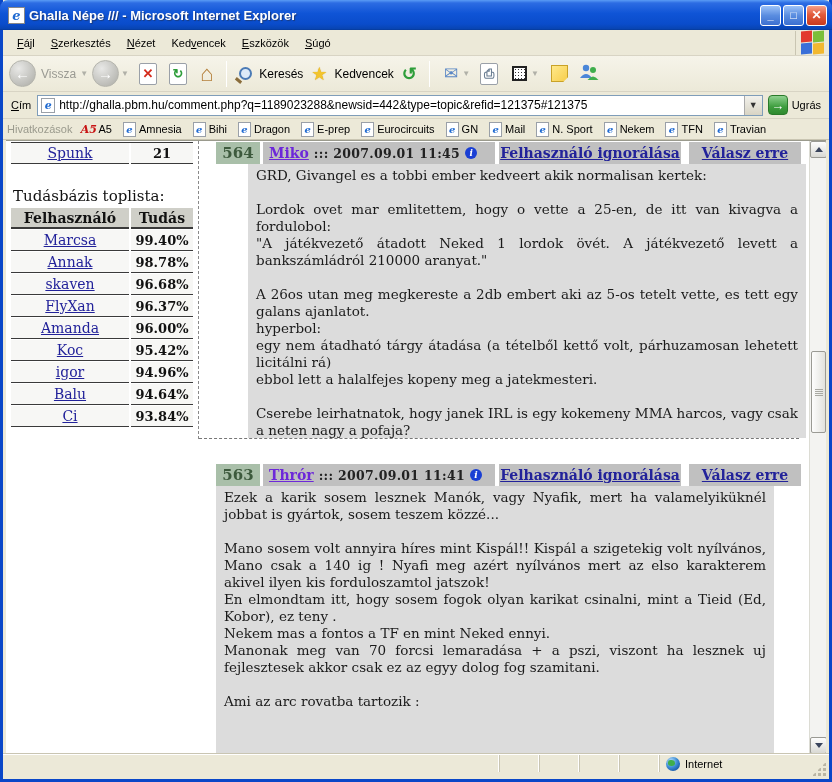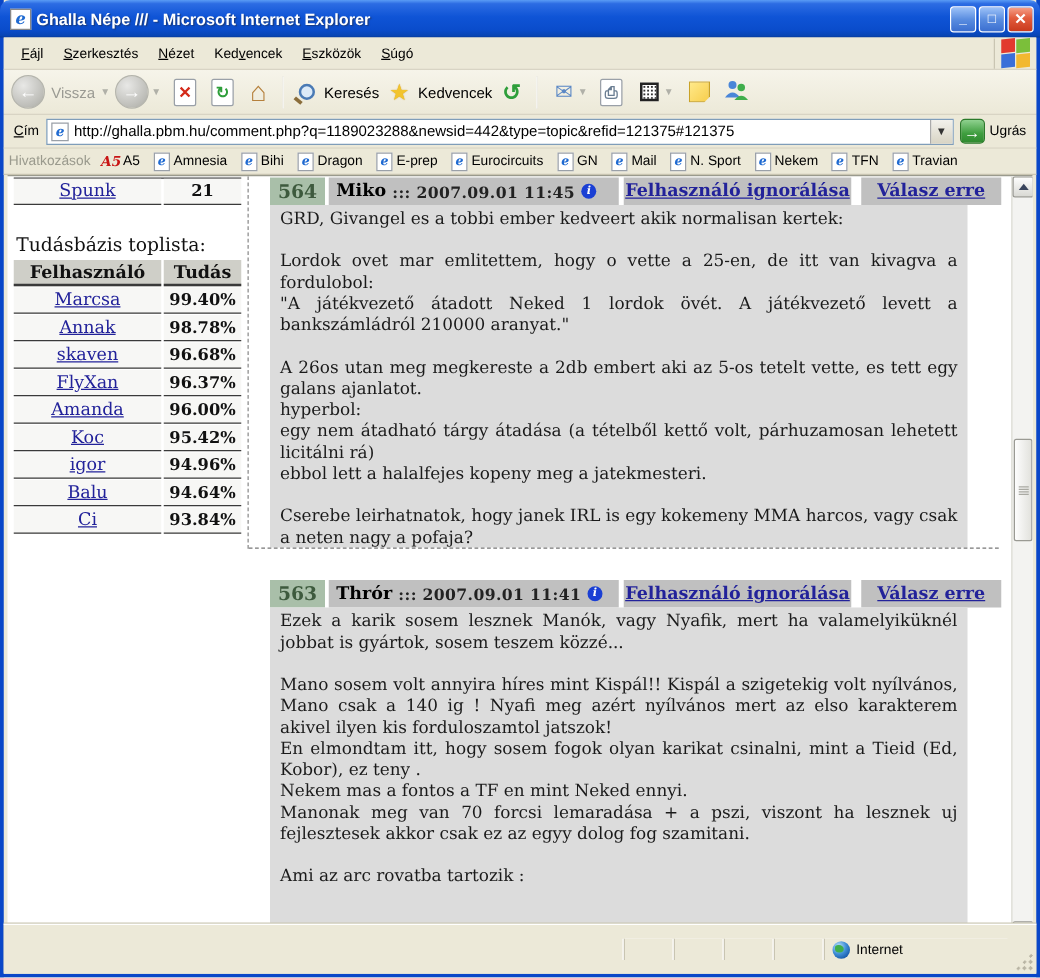--- a/index.html
+++ b/index.html
@@ -100,52 +100,52 @@
 
   
   .vdash { position:absolute; left:192px; top:0; height:298px; border-left:1px dashed #8a8a8a; }
 
   
   .main { position:absolute; left:210px; width:585px; top:0; bottom:0; }
   .post-header { position:absolute; left:0; right:0; height:22px; display:flex; align-items:stretch; font-size:14px; }
   .ph-num { width:44px; background:#a9bfa9; color:#3d5a3d; font-weight:bold; font-size:15px;
     display:flex; align-items:center; justify-content:center; margin-right:3px; }
   .ph-main { flex:1; background:#c0c0c0; display:flex; align-items:center; padding-left:6px; }
-  .ph-author { color:#000000; font-weight:bold; }
+  .ph-author { color:#6d28d9; font-weight:bold; text-decoration:underline; }
   .ph-meta { color:#222; font-weight:bold; font-size:12.5px; margin-left:5px; letter-spacing:0.3px; }
   .info-i { display:inline-flex; width:12px; height:12px; border-radius:50%; background:#1a3fd4; color:#fff;
     font:italic bold 9px "DejaVu Serif",serif; align-items:center; justify-content:center; margin-left:5px; vertical-align:middle; }
   .ph-ignore { width:182px; background:#c0c0c0; margin-left:4px; display:flex; align-items:center; justify-content:center; }
   .ph-reply { width:112px; background:#c0c0c0; margin-left:8px; display:flex; align-items:center; justify-content:center; }
   .ph-link { color:#22229a; font-weight:bold; text-decoration:underline; font-size:14px; white-space:nowrap; }
 
   .post-body { position:absolute; left:0; width:558px; background:#dcdcdc; padding:3px 8px; overflow:hidden;
     font-size:13.5px; line-height:17px; color:#1a1a1a; }
   .post-body p { text-align:justify; }
   .post-body p.gap { margin-bottom:17px; }
-  .body1 { top:23px; height:274px; }
+  .body1 { top:23px; height:274px;margin-left:32px; }
   .hdash { position:absolute; left:-17px; width:600px; top:297px; border-top:1px dashed #777; }
   .header1 { top:1px; }
   .header2 { top:323px; }
   .body2 { top:345px; bottom:0; }
 
   
   .scrollbar { position:absolute; right:0; top:0; bottom:0; width:17px; background:#f3f3f1; border-left:1px solid #dcdcd4; }
   .sb-btn { position:absolute; left:0; width:17px; height:17px; background:linear-gradient(180deg,#fdfdfd,#d9d9d4);
     border:1px solid #9a9a94; border-radius:2px; display:flex; align-items:center; justify-content:center; }
   .sb-up { top:0; } .sb-down { bottom:0; }
   .tri-up { width:0; height:0; border-left:4px solid transparent; border-right:4px solid transparent; border-bottom:5px solid #39445c; }
   .tri-down { width:0; height:0; border-left:4px solid transparent; border-right:4px solid transparent; border-top:5px solid #39445c; }
   .sb-thumb { position:absolute; left:1px; width:15px; top:210px; height:82px; border:1px solid #9a9a94; border-radius:2px;
     background:linear-gradient(90deg,#fdfdfd,#e2e2dd); display:flex; flex-direction:column; align-items:center; justify-content:center; gap:1px; }
   .sb-thumb i { display:block; width:8px; height:1px; background:#a9a9a2; }
 
   
-  .statusbar { position:absolute; left:0; right:0; bottom:0; height:40px; background:#ece9d8;
-    border-top:1px solid #fff; box-shadow:0 -1px 0 #c9c5b2; display:flex; align-items:center; font-size:11px; color:#000; }
+  .statusbar { position:absolute; left:0; right:0; bottom:0; height:25px; background:#ece9d8;
+    border-top:1px solid #fff; box-shadow:0 -1px 0 #c9c5b2; display:flex; align-items:flex-start; font-size:11px; color:#000; }
   .st-main { flex:1; }
   .st-pane { width:40px; height:17px; border-left:1px solid #c9c5b2; box-shadow:-1px 0 0 #fff; }
   .st-inet { width:148px; height:17px; border-left:1px solid #c9c5b2; box-shadow:-1px 0 0 #fff;
     display:flex; align-items:center; padding-left:6px; gap:5px; }
   .globe { width:14px; height:14px; border-radius:50%;
     background:radial-gradient(circle at 35% 30%, #bfe3ff 0%, #3f8fd6 45%, #1c5fae 75%, #134a8c 100%);
     position:relative; overflow:hidden; }
   .globe::after { content:""; position:absolute; left:2px; top:3px; width:7px; height:6px; background:#3fae4c; border-radius:40% 60% 50% 50%; }
   .grip { width:16px; height:16px; margin:0 2px 2px 4px; align-self:flex-end;
     background-image:radial-gradient(#b9b5a4 1.5px, transparent 1.6px); background-size:5px 5px; background-position:bottom right;

